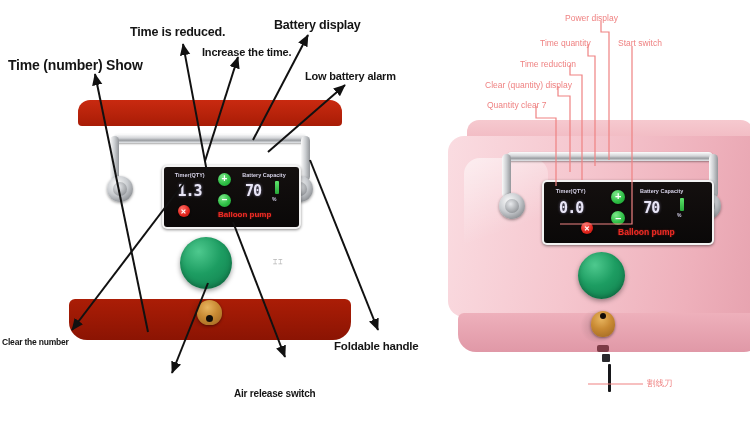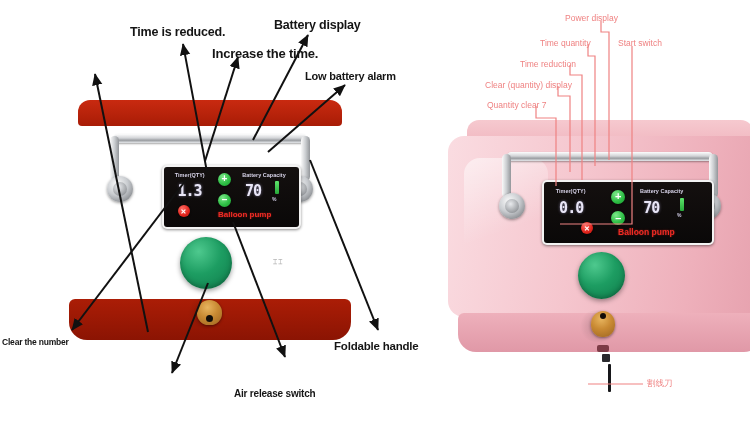--- a/index.html
+++ b/index.html
@@ -261,22 +261,23 @@
       <path d="M588,44 L588,56 L595,56 L595,166"></path>
 
       <path d="M601,21 L601,32 L609,32 L609,160"></path>
 
       <path d="M632,46 L632,224 L560,224"></path>
 
       <path d="M643,384 L588,384"></path>
     </g>
   </svg>
 
+  <div class="lbl" style="font-size:14px;left:8px;top:58px;">Time    (number)  Show</div>
   <div class="lbl" style="font-size:12.5px;left:130px;top:26px;">Time is reduced.</div>
-  <div class="lbl" style="font-size:13px;left:212px;top:47px;">Increase the time.</div>
+  <div class="lbl" style="font-size:11px;left:202px;top:47px;">Increase the time.</div>
   <div class="lbl" style="font-size:12.5px;left:274px;top:19px;">Battery display</div>
   <div class="lbl" style="font-size:11px;left:305px;top:71px;">Low battery alarm</div>
   <div class="lbl" style="font-size:8.5px;left:2px;top:338px;">Clear the number</div>
   <div class="lbl" style="font-size:10px;left:234px;top:389px;">Air release switch</div>
   <div class="lbl" style="font-size:11.5px;left:334px;top:341px;">Foldable handle</div>
 
   <div class="lbl pink" style="font-size:8.5px;left:565px;top:14px;">Power display</div>
   <div class="lbl pink" style="font-size:8.5px;left:540px;top:39px;">Time quantity</div>
   <div class="lbl pink" style="font-size:8.5px;left:618px;top:39px;">Start switch</div>
   <div class="lbl pink" style="font-size:8.5px;left:520px;top:60px;">Time reduction</div>

